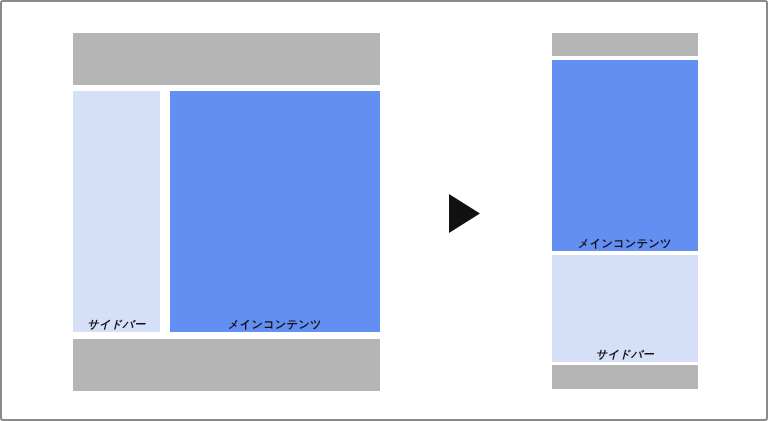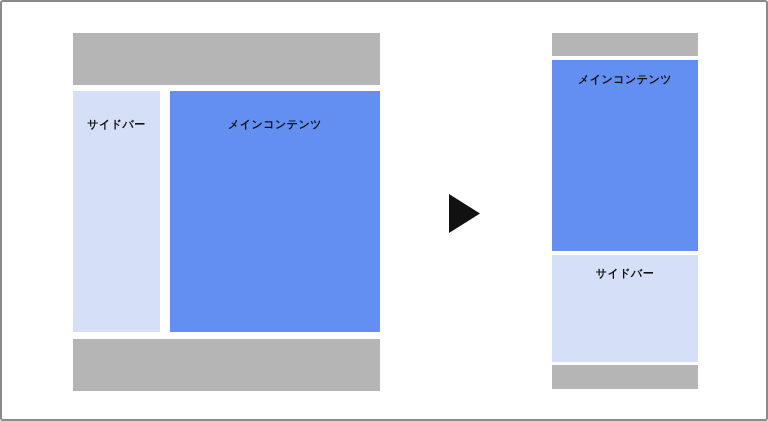--- a/index.html
+++ b/index.html
@@ -19,25 +19,25 @@
     overflow: hidden;
   }
   .layout { position: absolute; }
   .layout-desktop { left: 71px; top: 31px; width: 307px; height: 358px; }
   .layout-mobile  { left: 550px; top: 31px; width: 146px; height: 356px; }
 
   .block {
     box-sizing: border-box;
     display: flex;
     justify-content: center;
-    align-items: flex-start;
+    align-items: flex-end;
   }
   .bar  { background: var(--header-footer, #b5b5b5); }
   .main { background: var(--main, #648ff2); }
-  .side { background: var(--sidebar, #d6dff8); }
+  .side { background: var(--sidebar, #d6dff8); font-style: italic; }
 
   .label {
     font-size: 11px;
     font-weight: bold;
     color: var(--text, #111111);
     letter-spacing: 0.5px;
     white-space: nowrap;
   }
 
   

